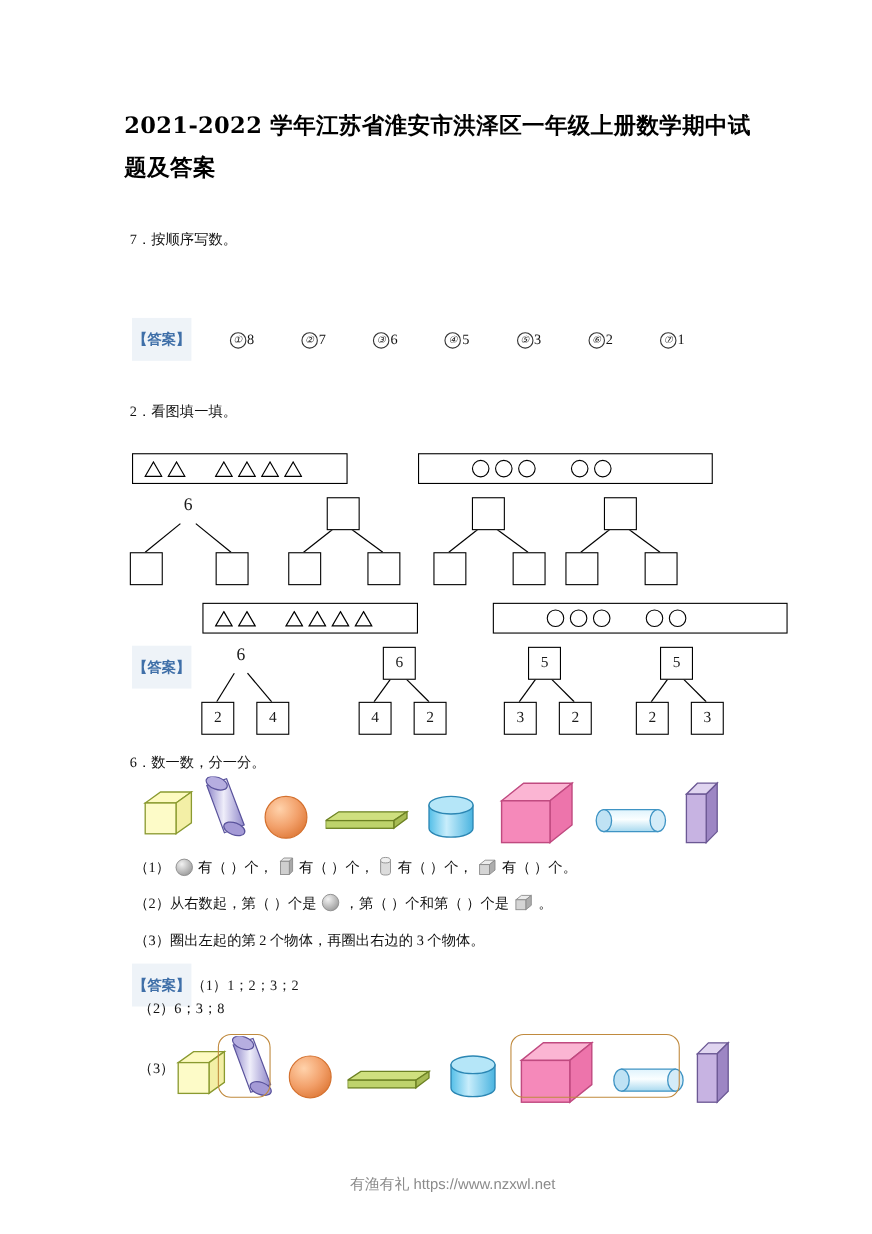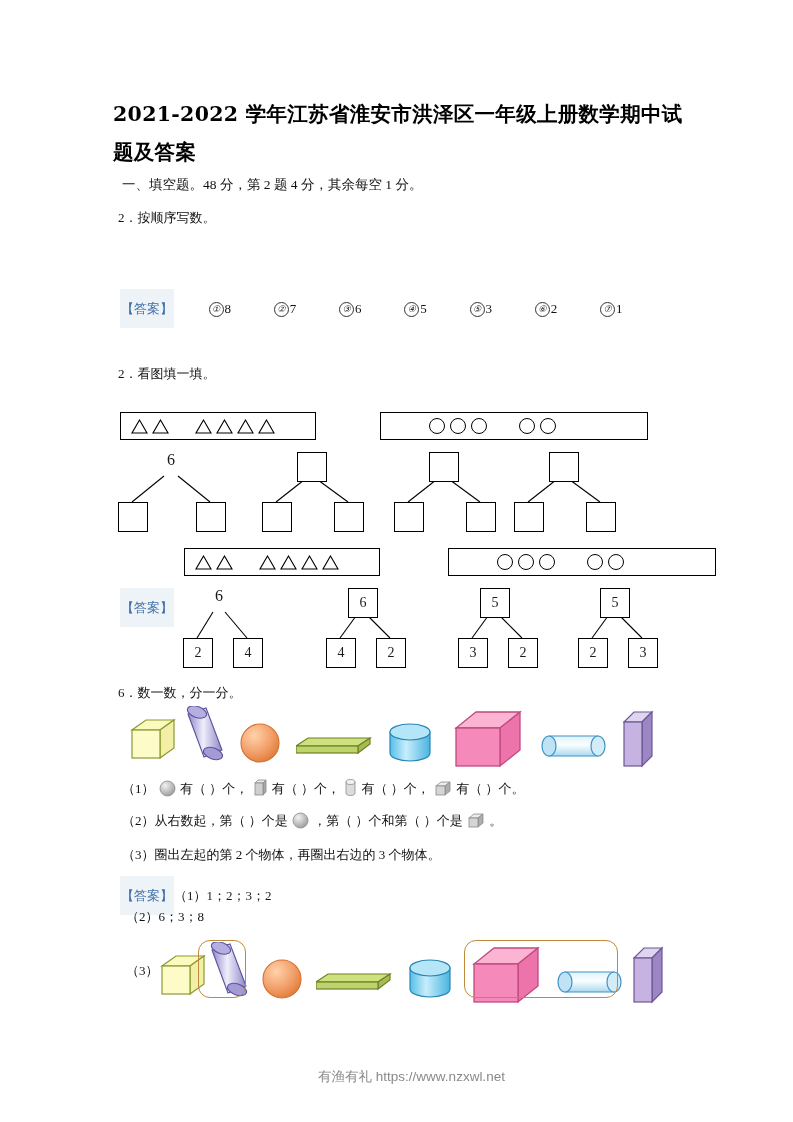--- a/index.html
+++ b/index.html
@@ -27,20 +27,21 @@
   .q-text{
     position:absolute;font-size:13px;color:#111;
     font-family:"Liberation Serif",serif;white-space:nowrap;
   }
 
   
   .ans-tag{
     color:#3f6fa8;background:#eef3f8;
     font-size:13px;padding:12px 1px;
     font-family:"Liberation Serif",serif;
+    font-weight:bold;
   }
   .ans-row{position:absolute;font-size:13px;color:#111;white-space:nowrap;}
   .ans-items{display:inline-block;}
   .ans-items span{display:inline-block;width:62px;}
   .circnum{
     display:inline-block;width:13px;height:13px;line-height:12px;
     border:1px solid #333;border-radius:50%;text-align:center;
     font-size:9px;vertical-align:1px;margin-right:1px;
   }
 
@@ -96,23 +97,22 @@
   }
   .inline-ico{display:inline-block;vertical-align:-4px;margin:0 1px;}
 </style>
 </head>
 <body>
 
 <div class="page">
 
   <div class="title">2021-2022 学年江苏省淮安市洪泽区一年级上册数学期中试题及答案</div>
 
-  <div class="sec-head" style="left:122px;top:176px;">一、填空题。48 分，第 2 题 4 分，其余每空 1 分。</div>
-
-  <div class="q-text" style="left:118px;top:209px;">2．按顺序写数。</div>
+
+  <div class="q-text" style="left:118px;top:209px;">7．按顺序写数。</div>
 
 
   <div class="ans-row" style="left:120px;top:300px;">
     <span class="ans-tag">【答案】</span>
     <span style="display:inline-block;width:28px;"></span>
     <span class="ans-items">
       <span><i class="circnum">①</i><span style="width:auto;display:inline">8</span></span>
       <span><i class="circnum">②</i><span style="width:auto;display:inline">7</span></span>
       <span><i class="circnum">③</i><span style="width:auto;display:inline">6</span></span>
       <span><i class="circnum">④</i><span style="width:auto;display:inline">5</span></span>

